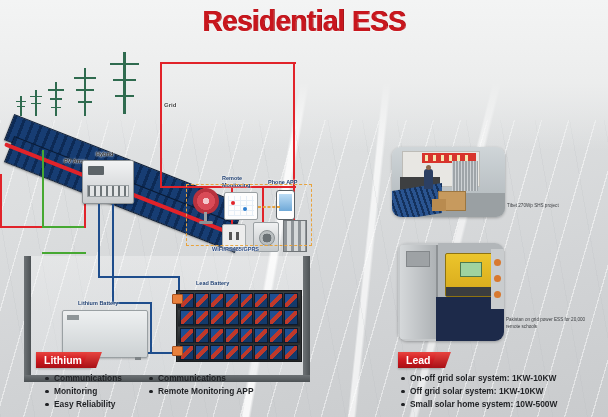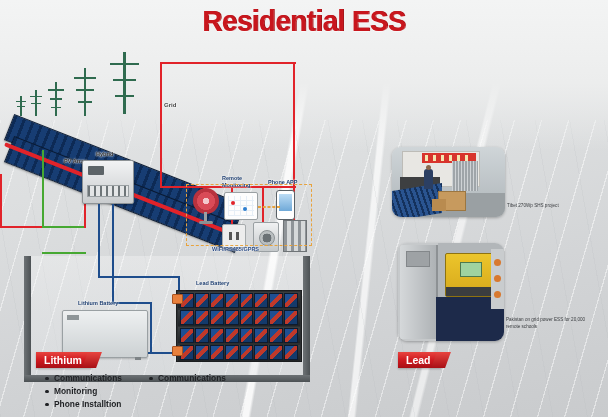--- a/index.html
+++ b/index.html
@@ -410,26 +410,34 @@
   <div class="cap" style="left:506px;top:317px;">Pakistan on grid power ESS for 20,000
 remote schools</div>
 
   <div class="banner b-features">
     <span>Lithium</span>
   </div>
   <div class="bullets f-col1">
     <ul>
       <li>Communications</li>
       <li>Monitoring</li>
-      <li>Phone Installtion</li>
+      <li>Easy Reliability</li>
     </ul>
   </div>
   <div class="bullets f-col2">
     <ul>
       <li>Communications</li>
+      <li>Remote Monitoring APP</li>
     </ul>
   </div>
 
   <div class="banner b-range">
     <span>Lead</span>
   </div>
+  <div class="bullets r-col">
+    <ul>
+      <li>On-off grid solar system: 1KW-10KW</li>
+      <li>Off grid solar system: 1KW-10KW</li>
+      <li>Small solar home system: 10W-500W</li>
+    </ul>
+  </div>
 
 </div>
 
 </body></html>

